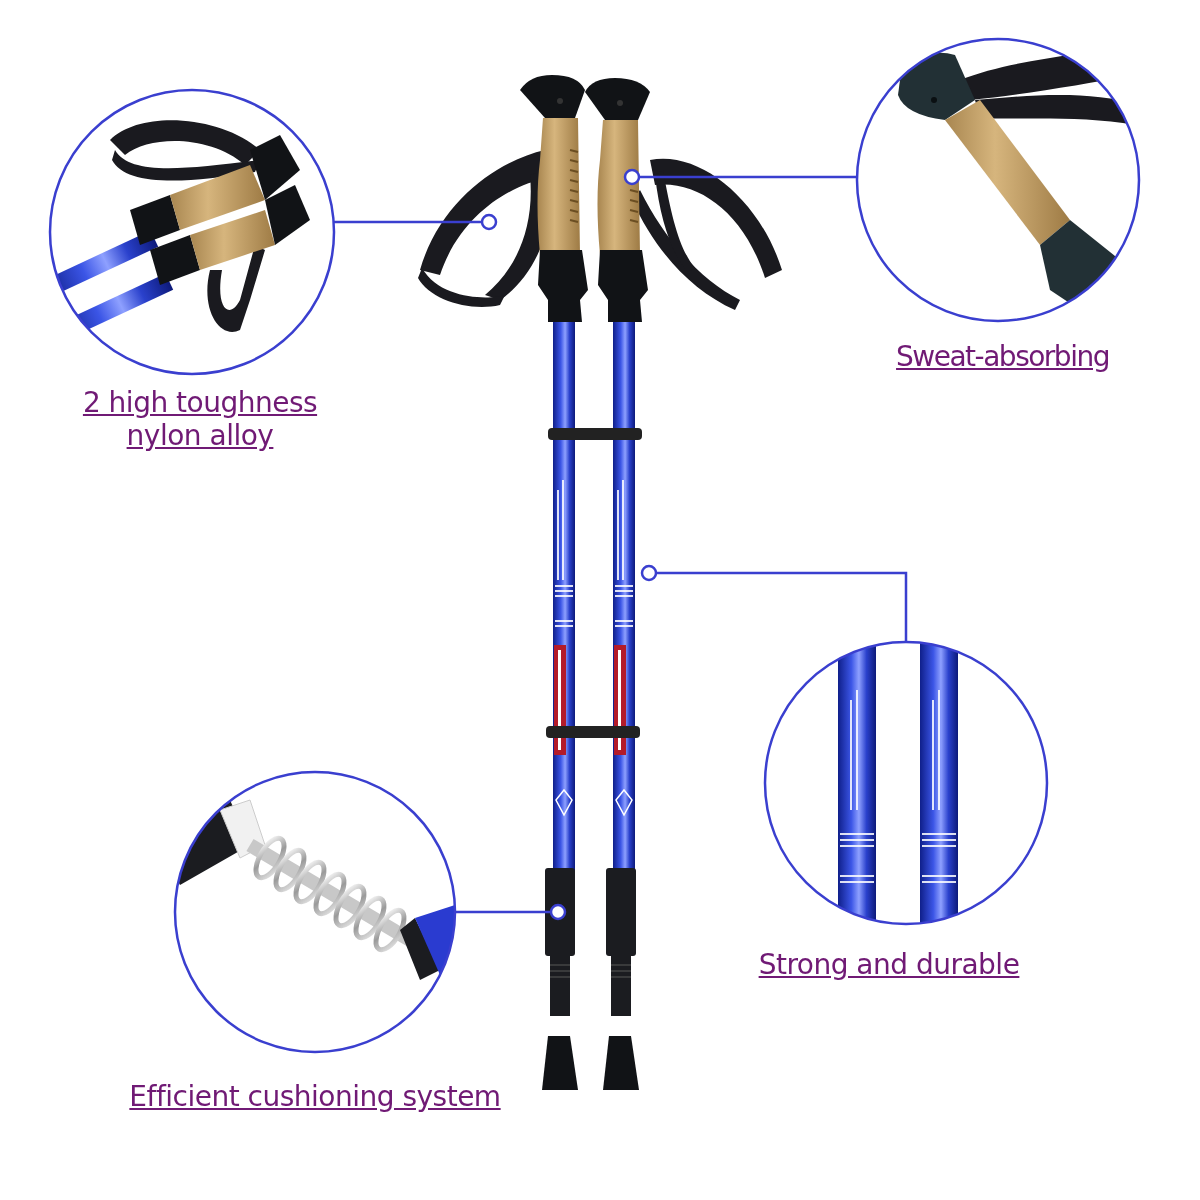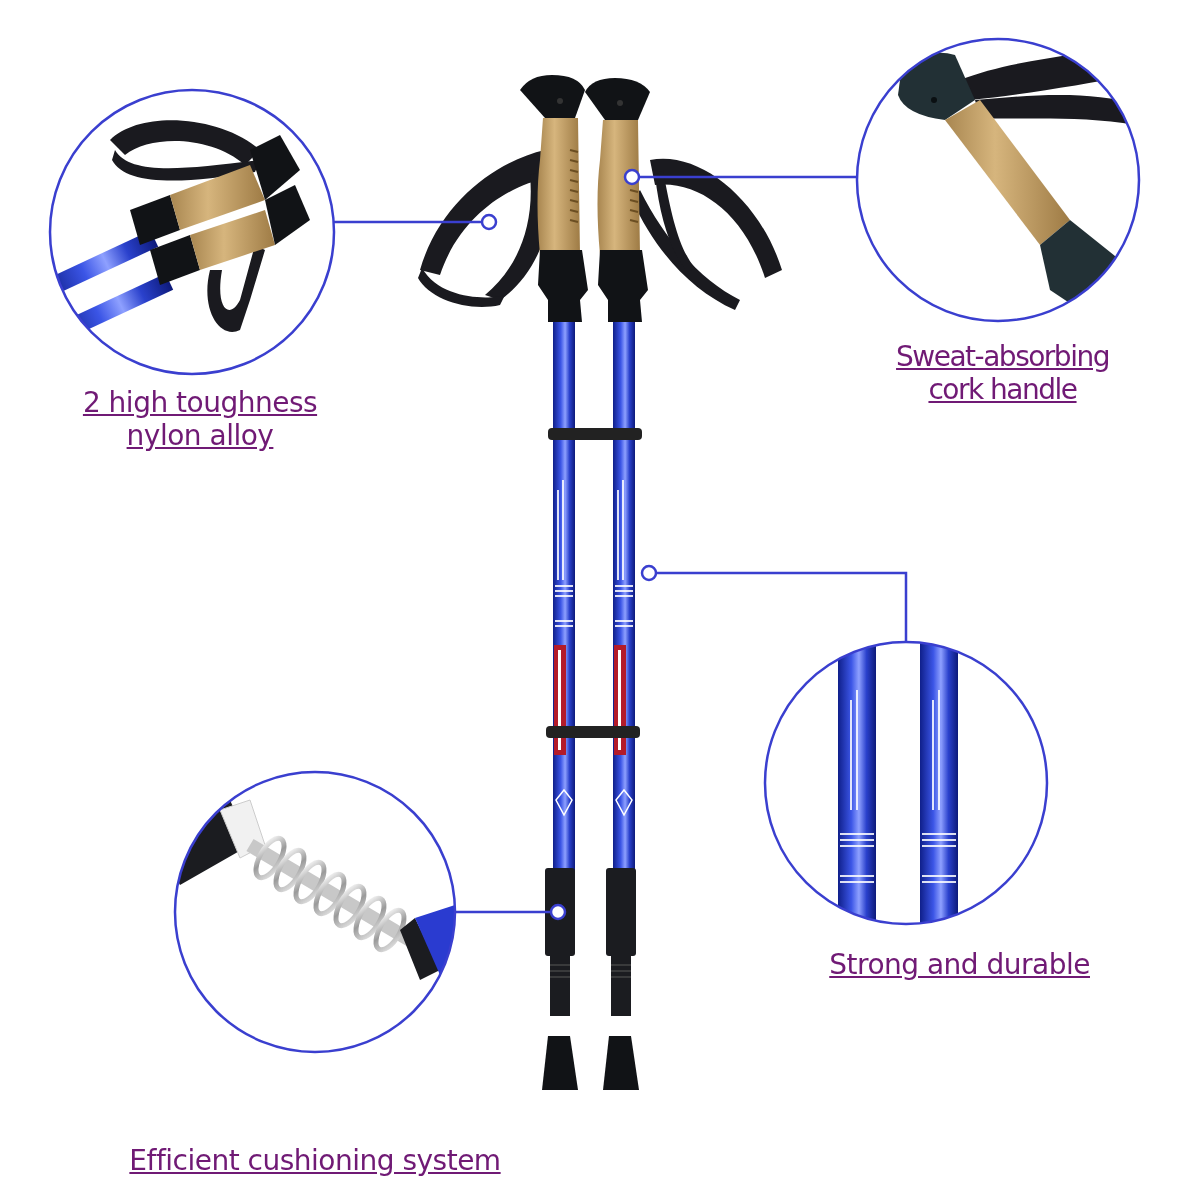--- a/index.html
+++ b/index.html
@@ -5,22 +5,22 @@
     html, body { margin: 0; padding: 0; background: #ffffff; }
     body { width: 1200px; height: 1200px; position: relative; overflow: hidden; font-family: "DejaVu Sans", sans-serif; }
     .canvas { position: absolute; left: 0; top: 0; width: 1200px; height: 1200px; }
     .caption {
       position: absolute; color: #701a75; text-align: center; font-size: 28px; line-height: 33px;
       font-family: "DejaVu Sans", sans-serif; letter-spacing: -0.5px; text-decoration: underline;
     }
     .caption span { display: block; white-space: nowrap; }
     .cap-straps { left: 40px; top: 386px; width: 320px; }
     .cap-cork { left: 860px; top: 340px; width: 285px; letter-spacing: -1.5px; }
-    .cap-cushion { left: 100px; top: 1144px; width: 430px; }
-    .cap-frame { left: 730px; top: 948px; width: 360px; text-align: right; }
+    .cap-cushion { left: 100px; top: 1080px; width: 430px; }
+    .cap-frame { left: 709px; top: 948px; width: 360px; }
   </style>
 </head>
 <body>
 
 <div class="canvas">
   <svg width="1200" height="1200" viewBox="0 0 1200 1200" xmlns="http://www.w3.org/2000/svg">
     <defs>
       <linearGradient id="blueRod" x1="0" x2="1" y1="0" y2="0">
         <stop offset="0" stop-color="#0f1f8a"></stop>
         <stop offset="0.35" stop-color="#3b55e6"></stop>
@@ -228,21 +228,20 @@
     </g>
   </svg>
 
   
   <div class="caption cap-straps">
     <span>2 high toughness</span>
     <span>nylon alloy</span>
   </div>
   <div class="caption cap-cork">
     <span>Sweat-absorbing</span>
-    <span>cork handle</span>
   </div>
   <div class="caption cap-frame">
     <span>Strong and durable</span>
   </div>
   <div class="caption cap-cushion">
     <span>Efficient cushioning system</span>
   </div>
 </div>
 
 </body></html>

